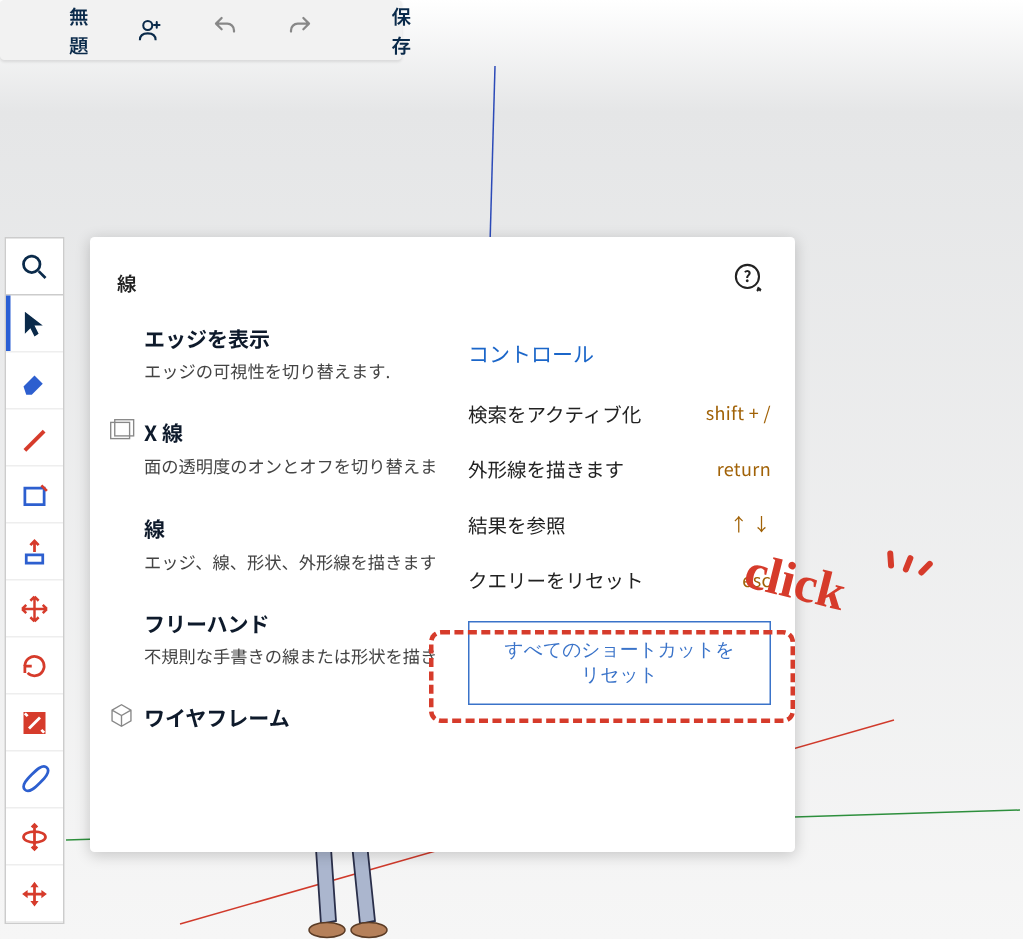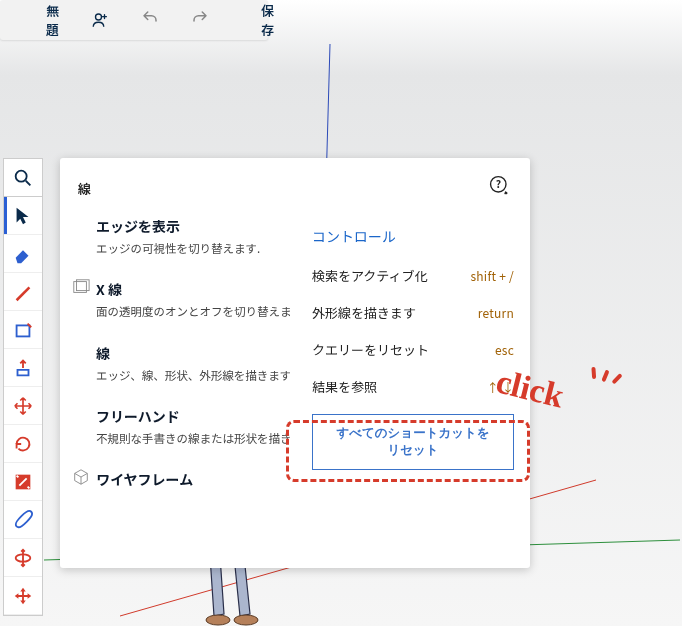--- a/index.html
+++ b/index.html
@@ -109,21 +109,21 @@
   }
   .ctl h5 { margin:6px 0 20px 0; font-size:14px; color:#1b66c9; font-weight:400; }
   .ctl .row { display:flex; align-items:center; font-size:13px; color:#222; margin-bottom:18px;justify-content:space-between; }
   .ctl .row .k { margin-left:auto; color:#a16207; font-size:12px; letter-spacing:0.02em; }
   .ctl .btn {
     display:inline-block;
     padding:10px 22px;
     border:1px solid #3a73c9;
     color:#3a73c9;
     font-size:12.5px;
-    font-weight:700;
+    font-weight:400;
     background:#fff;
     cursor:pointer;
   }
 
   
   .highlight {
     position:absolute;
     top:420px; left:286px;
     width:244px; height:62px;
     border:3px dashed #d63b2b;
@@ -328,26 +328,26 @@
   <h5>コントロール</h5>
   <div class="row">
     <span>検索をアクティブ化</span>
     <span class="k">shift + /</span>
   </div>
   <div class="row">
     <span>外形線を描きます</span>
     <span class="k">return</span>
   </div>
   <div class="row">
+    <span>結果を参照</span>
+    <span class="k">↑   ↓</span>
+  </div>
+  <div class="row">
     <span>クエリーをリセット</span>
     <span class="k">esc</span>
-  </div>
-  <div class="row">
-    <span>結果を参照</span>
-    <span class="k">↑   ↓</span>
   </div>
   <button class="btn">すべてのショートカットをリセット</button>
 </div>
 
 <div class="highlight"></div>
 
 <div class="click">
   <span>click</span>
   <div class="sparks">
       <span></span>

